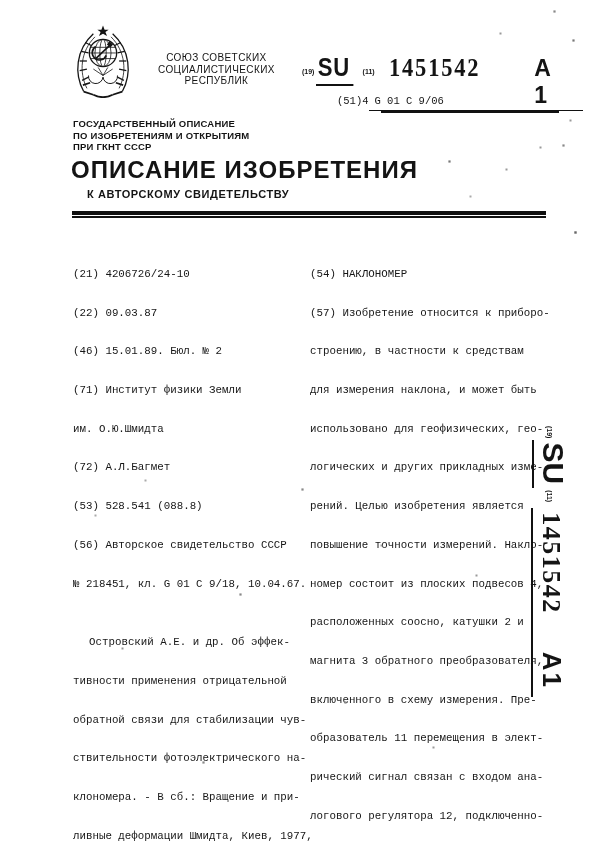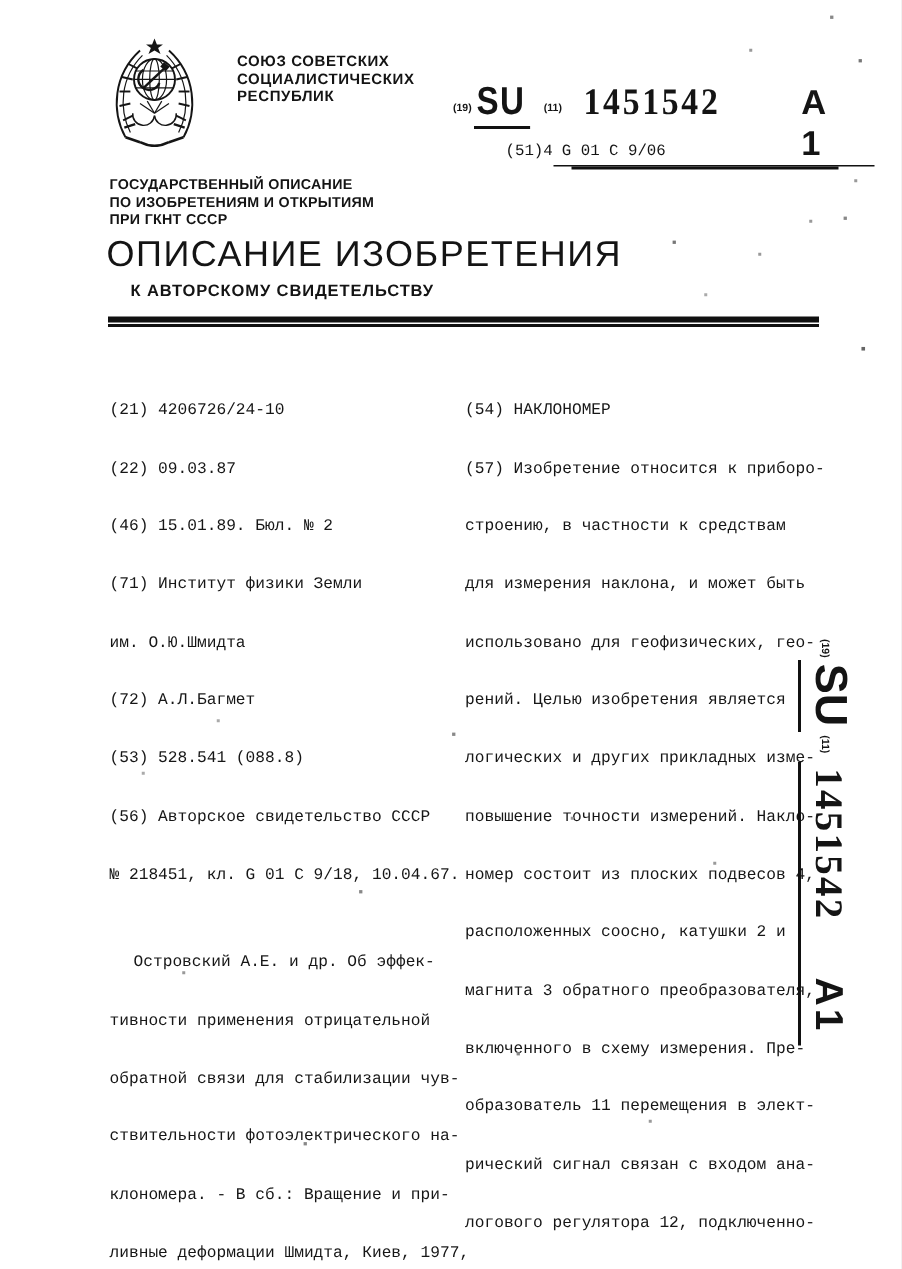--- a/index.html
+++ b/index.html
@@ -4,22 +4,22 @@
 <style>
   html,body{margin:0;padding:0;background:#e8e8e8;}
   .page{position:relative;width:601px;height:846px;background:#ffffff;color:#141414;
         font-family:"Liberation Sans",sans-serif;overflow:hidden;margin:0 auto;}
 
   
   .emblem{position:absolute;left:70px;top:24px;width:66px;height:74px;}
   .emblem svg{width:100%;height:100%;}
 
   
-  .country{position:absolute;left:158px;top:36px;font-size:10px;font-weight:bold;
-           line-height:11.5px;letter-spacing:.4px;}
+  .country{position:absolute;left:158px;top:52px;font-size:10px;font-weight:normal;
+           line-height:11.5px;letter-spacing:.4px;text-align:center;}
   .committee{position:absolute;left:73px;top:118px;font-size:9.5px;font-weight:bold;
              line-height:11.5px;letter-spacing:.2px;}
 
   
   .pub-line{position:absolute;left:300px;top:52px;width:246px;display:flex;align-items:baseline;}
   .tiny{font-size:7px;font-weight:bold;}
   .pub-line .tiny{margin:0 2px;position:relative;top:-2px;}
   .pub-su{display:inline-block;font-size:26px;font-weight:bold;border-bottom:2.5px solid #111;
           padding:0 4px 1px 2px;transform:scaleX(.85);transform-origin:left bottom;letter-spacing:1px;}
   .pub-numwrap{flex:1;border-bottom:2.5px solid #111;display:flex;align-items:baseline;
@@ -27,21 +27,21 @@
   .pub-num{display:inline-block;font-family:"Liberation Serif",serif;font-size:25px;font-weight:bold;
            letter-spacing:2px;transform:scaleX(.9);transform-origin:left bottom;}
   .pub-kind{font-size:23px;font-weight:bold;letter-spacing:3px;margin-left:44px;}
 
   
   .ipc-line{position:absolute;left:300px;top:95px;width:246px;display:flex;align-items:baseline;
             font-family:"Liberation Mono","DejaVu Sans Mono",monospace;font-size:10.5px;margin-left:37px;}
   .ipc-val{flex:1;border-bottom:1.5px solid #111;padding:0 0 3px 6px;}
 
   
-  .doc-title{position:absolute;left:71px;top:156px;font-size:24px;font-weight:normal;letter-spacing:1px;}
+  .doc-title{position:absolute;left:71px;top:156px;font-size:24px;font-weight:bold;letter-spacing:1px;}
   .doc-subtitle{position:absolute;left:87px;top:188px;font-size:11px;font-weight:bold;letter-spacing:.6px;}
   .rule{position:absolute;left:72px;top:211px;width:474px;height:1px;
         border-top:4px solid #101010;border-bottom:2px solid #101010;}
 
   
   .col{position:absolute;top:242px;font-family:"Liberation Mono","DejaVu Sans Mono",monospace;
        font-size:10.8px;line-height:12.9px;white-space:pre;color:#161616;}
   .col-left{left:73px;width:244px;}
   .col-right{left:310px;width:236px;}
   .bl.indent{text-indent:16px;margin-top:20px;}
@@ -160,22 +160,22 @@
     <div class="bl">ливные деформации Шмидта, Киев, 1977,</div>
     
   </div>
 
   <div class="col col-right">
     <div class="bl">(54) НАКЛОНОМЕР</div>
     <div class="bl">(57) Изобретение относится к приборо-</div>
     <div class="bl">строению, в частности к средствам</div>
     <div class="bl">для измерения наклона, и может быть</div>
     <div class="bl">использовано для геофизических, гео-</div>
+    <div class="bl">логических и других прикладных изме-</div>
     <div class="bl">рений. Целью изобретения является</div>
-    <div class="bl">логических и других прикладных изме-</div>
     <div class="bl">повышение точности измерений. Накло-</div>
     <div class="bl">номер состоит из плоских подвесов 4,</div>
     <div class="bl">расположенных соосно, катушки 2 и</div>
     <div class="bl">магнита 3 обратного преобразователя,</div>
     <div class="bl">включенного в схему измерения. Пре-</div>
     <div class="bl">образователь 11 перемещения в элект-</div>
     <div class="bl">рический сигнал связан с входом ана-</div>
     <div class="bl">логового регулятора 12, подключенно-</div>
     
     

